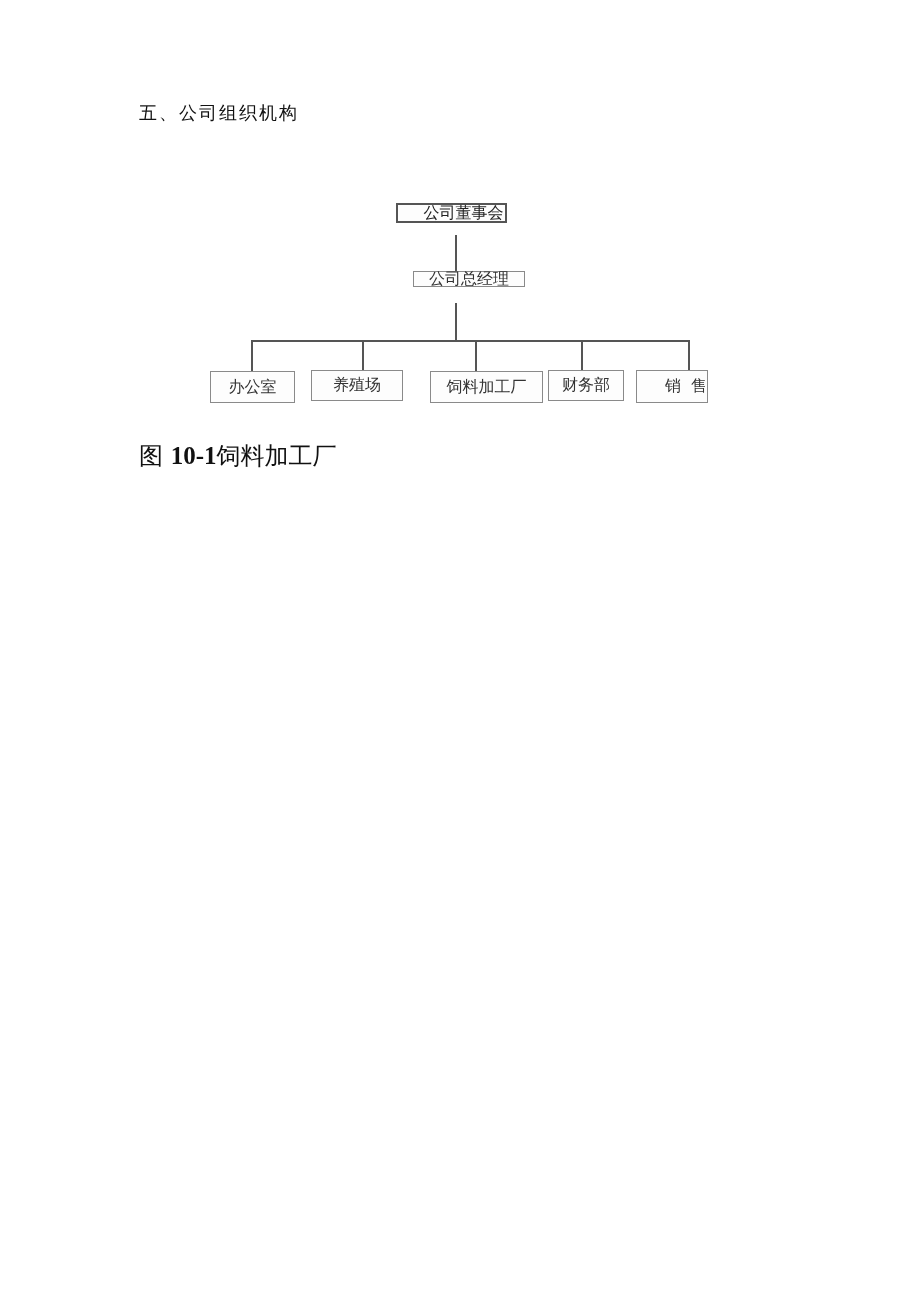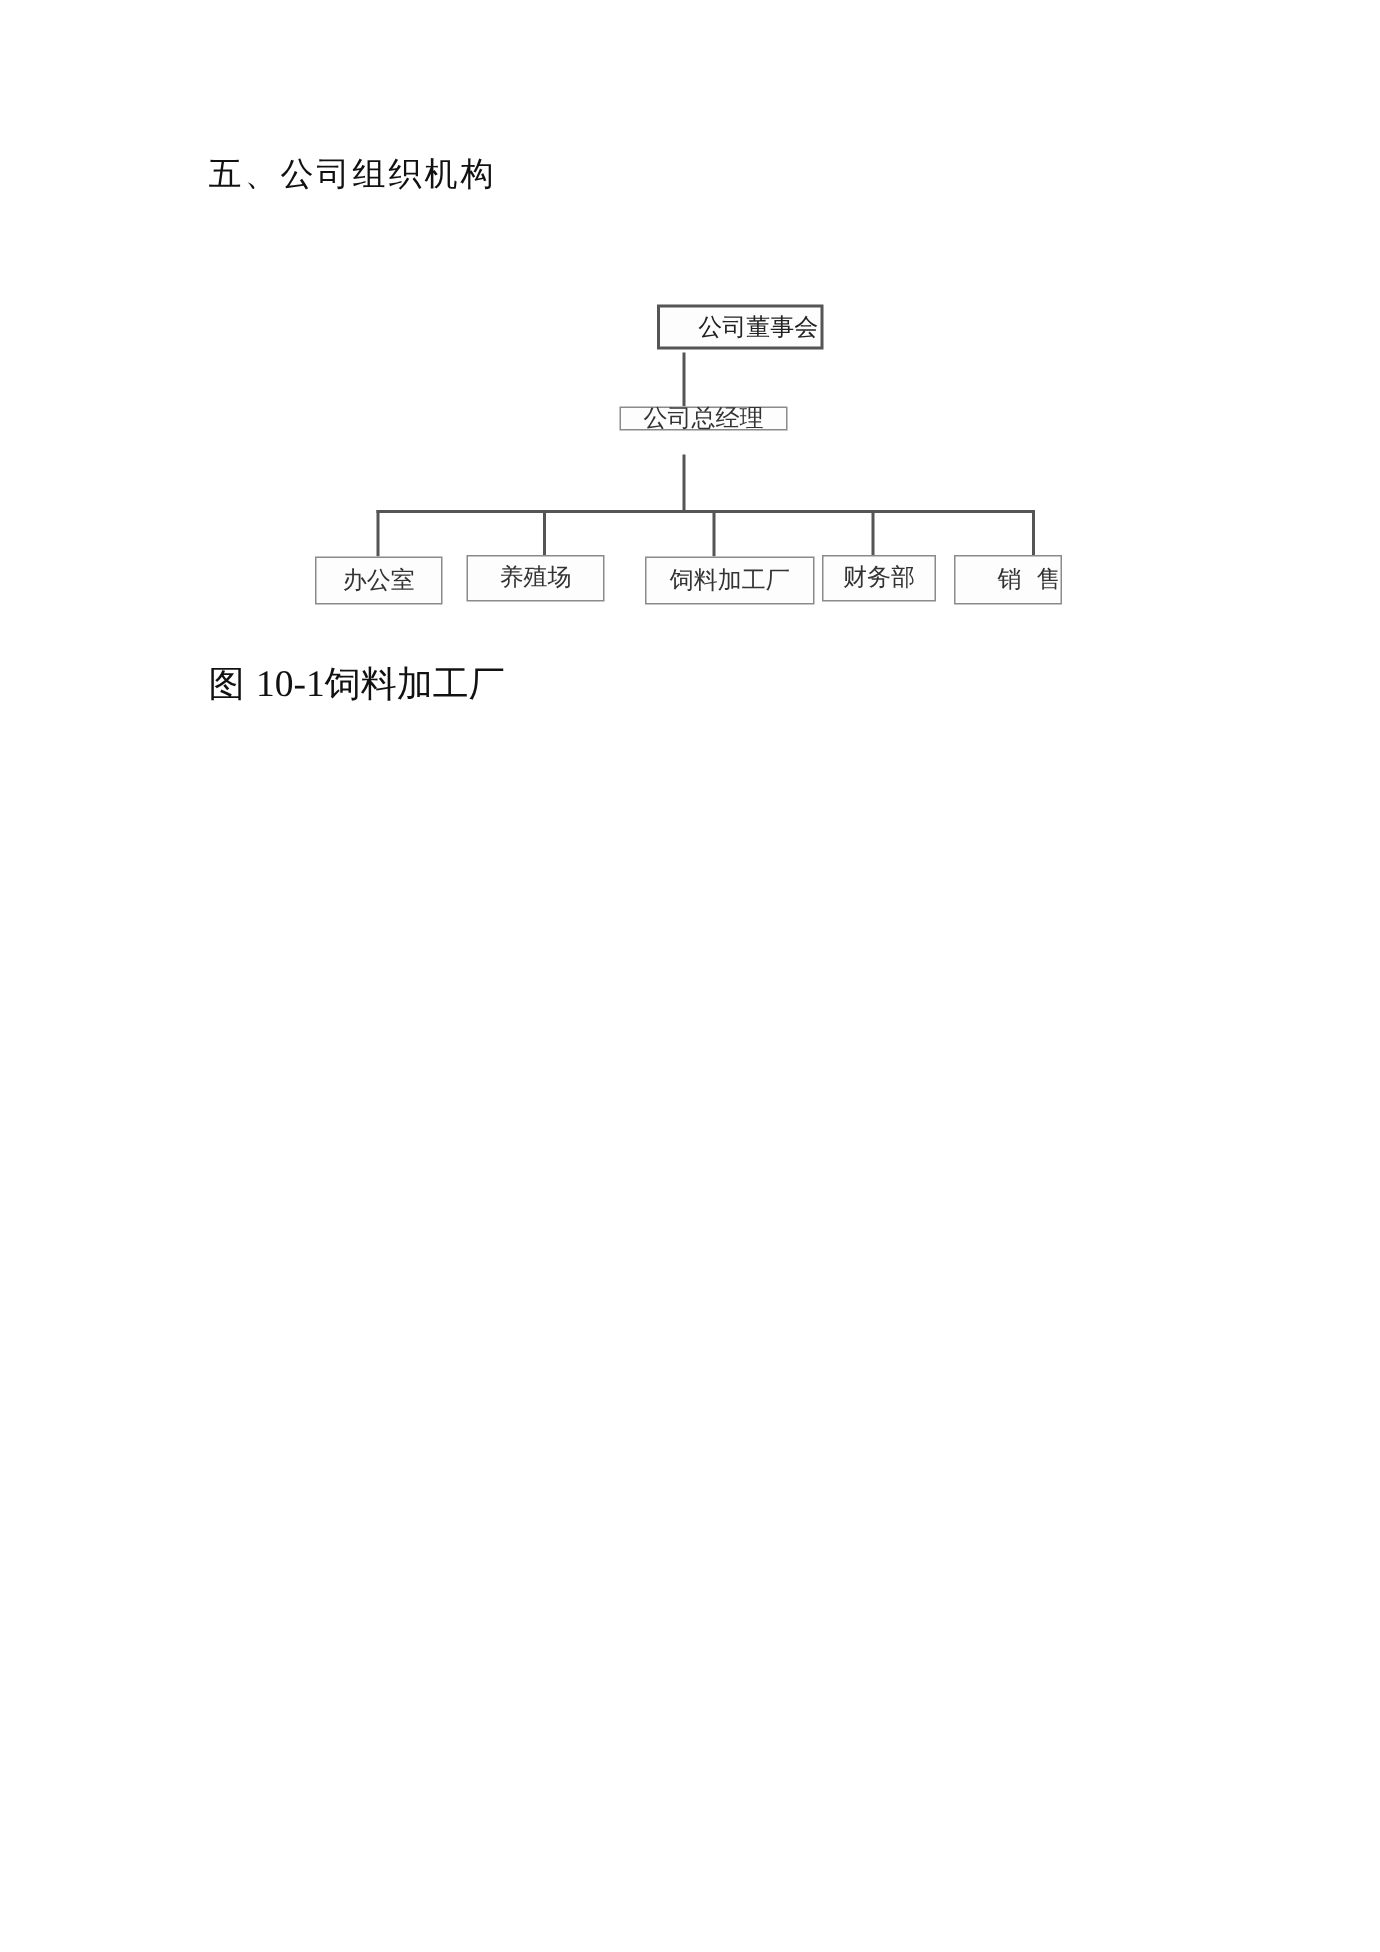--- a/index.html
+++ b/index.html
@@ -1,46 +1,46 @@
 <!DOCTYPE html>
 <html><head>
   <meta charset="utf-8">
   <style>
     html, body { margin: 0; padding: 0; background: #ffffff; }
     body { width: 920px; height: 1301px; position: relative; overflow: hidden; }
     .heading {
       position: absolute; left: 139px; top: 101px;
-      font-family: "DejaVu Sans", sans-serif; font-size: 22px; color: #111;
+      font-family: "DejaVu Sans", sans-serif; font-size: 18px; color: #111;
       letter-spacing: 2px; white-space: nowrap;
     }
     .caption {
       position: absolute; left: 139px; top: 440px;
       font-family: "DejaVu Serif", serif; font-size: 24px; color: #111;
       font-weight: normal; white-space: nowrap;
     }
-    .caption .num { font-weight: normal; font-family: "Liberation Serif", serif; font-size: 25px; }
+    .caption .num { font-weight: bold; font-family: "Liberation Serif", serif; font-size: 25px; }
     .chart { position: absolute; left: 0; top: 0; width: 920px; height: 1301px; }
     .box {
       position: absolute; box-sizing: border-box;
       border: 1.5px solid #8a8a8a; background: #fdfdfd;
       display: flex; align-items: center; justify-content: center;
       font-family: "DejaVu Serif", serif; font-size: 16px; color: #333;
       white-space: nowrap;
     }
     .box.top { border: 2px solid #555; color: #222; }
     .line { position: absolute; background: #555; }
   </style>
 </head>
 <body>
 
 <div class="heading">五、公司组织机构</div>
 
 <div class="chart">
 
-  <div class="box top" style="left:438px; top:203px; width:111px; height:30px;padding-left:24px;">
+  <div class="box top" style="left:396px; top:203px; width:111px; height:20px;padding-left:24px;">
     <span>公司董事会</span>
   </div>
 
   <div class="line" style="left:455px; top:235px; width:2px; height:36px;"></div>
 
   <div class="box" style="left:413px; top:271px; width:112px; height:16px;">
     <span>公司总经理</span>
   </div>
 
   <div class="line" style="left:455px; top:303px; width:2px; height:38px;"></div>

